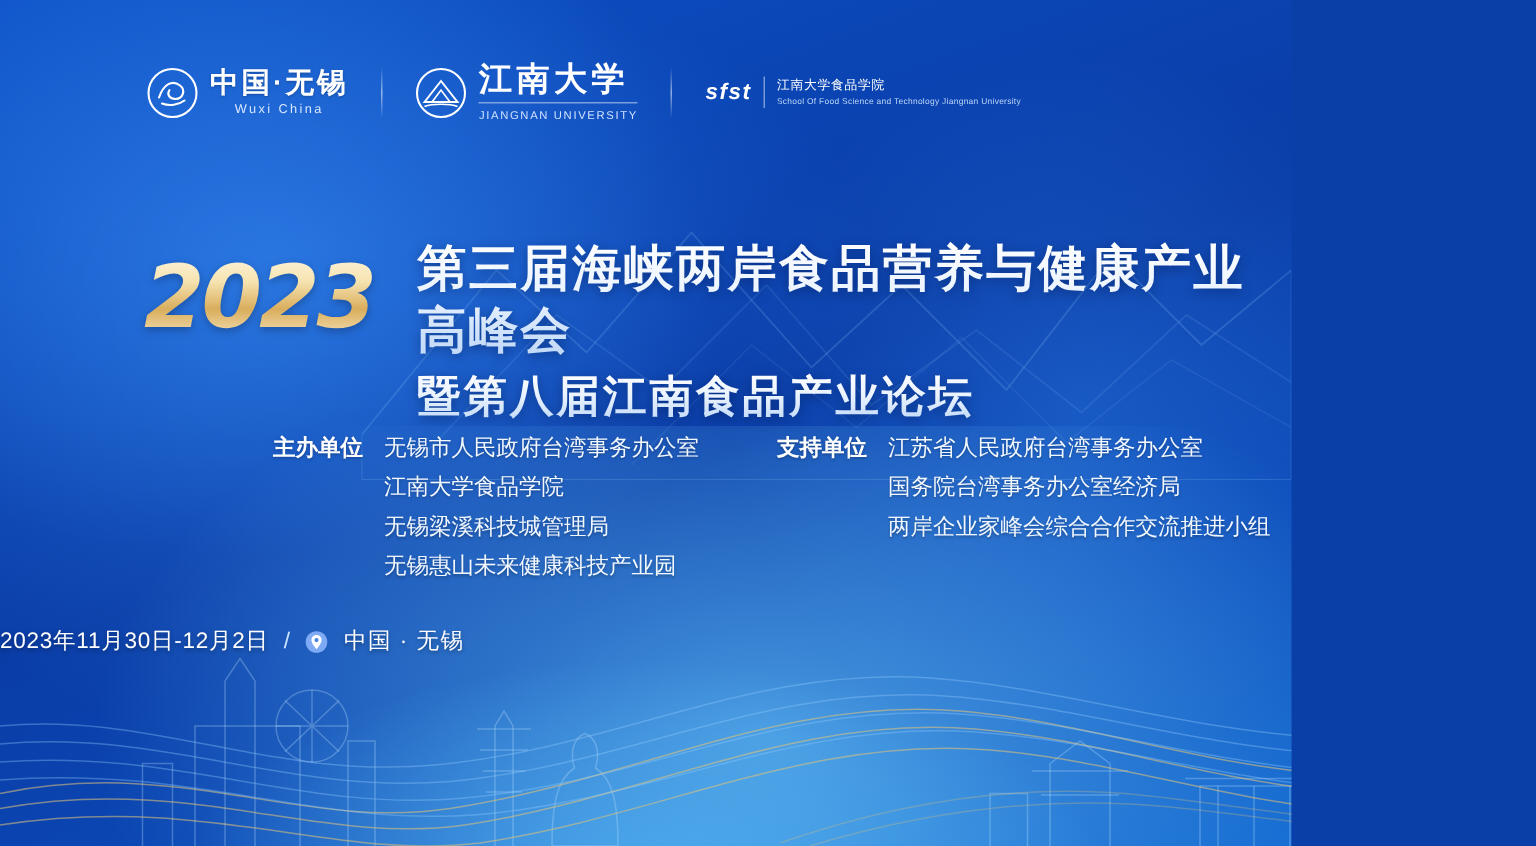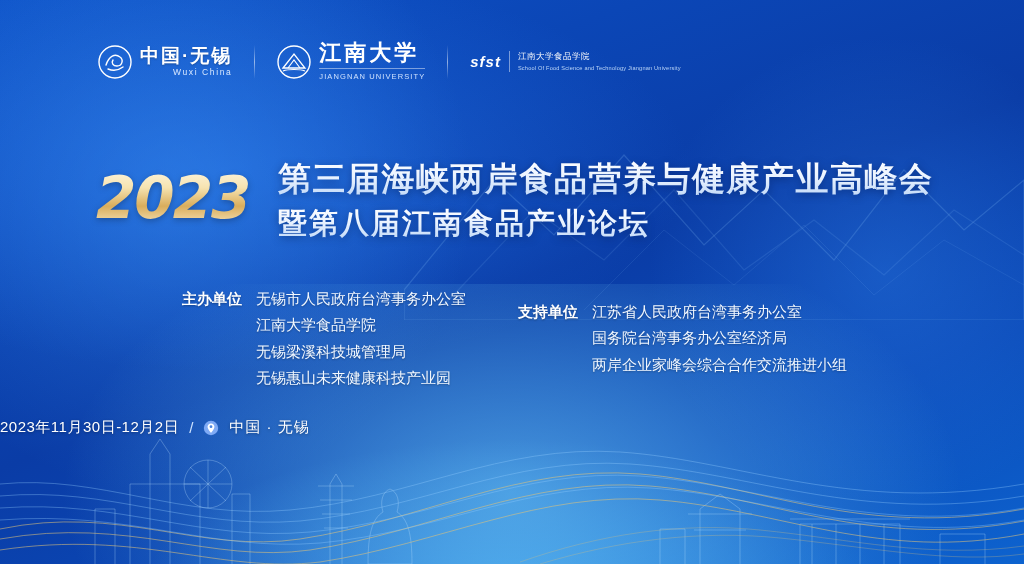--- a/index.html
+++ b/index.html
@@ -1,21 +1,21 @@
 <!DOCTYPE html>
 <html><head>
 <meta charset="utf-8">
 <style>
   * { margin:0; padding:0; box-sizing:border-box; }
   html,body { width:1024px; height:564px; overflow:hidden; background:#0a3fa8; }
   body { font-family:"Liberation Sans", sans-serif; }
 
   .stage {
     position:relative;
-    width:1024px; height:564px;
+    width:861px; height:564px;
     overflow:hidden;
     background:
       radial-gradient(ellipse 60% 45% at 50% 105%, rgba(90,200,255,0.55) 0%, rgba(30,120,230,0.0) 60%),
       radial-gradient(ellipse 70% 55% at 22% 30%, rgba(40,120,235,0.55) 0%, rgba(10,50,150,0) 65%),
       linear-gradient(160deg, #0e53c8 0%, #0b46b6 25%, #0a3ca6 50%, #0b4ab8 75%, #0d63cf 100%);
   }
 
   
   .glow-left {
     position:absolute; left:-180px; top:-120px; width:700px; height:620px;
@@ -55,21 +55,21 @@
     width:1px; height:34px;
     background:linear-gradient(to bottom, rgba(255,255,255,0), rgba(255,255,255,.55), rgba(255,255,255,0));
   }
   .emblem { width:34px; height:34px; }
   .emblem svg { display:block; }
   .logo-text-cn {
     color:#ffffff; font-size:19px; font-weight:bold; letter-spacing:2px;
     line-height:1.05; text-shadow:0 1px 2px rgba(0,0,0,.25);
   }
   .logo-text-en {
-    color:#d8e8ff; font-size:8.5px; letter-spacing:1.6px; text-align:right; margin-top:1px;
+    color:#d8e8ff; font-size:8.5px; letter-spacing:1.6px; text-align:center; margin-top:1px;
   }
   .logo-col { display:flex; flex-direction:column; justify-content:center; }
 
   .jnu-cn { color:#fff; font-size:22px; font-weight:bold; letter-spacing:3px; line-height:1; }
   .jnu-en { color:#cfe2ff; font-size:7.5px; letter-spacing:1.1px; margin-top:4px; border-top:1px solid rgba(255,255,255,.45); padding-top:3px;}
 
   .sfst-mark {
     color:#fff; font-style:italic; font-weight:bold; font-size:15px; letter-spacing:1px;
     line-height:1;
   }
@@ -102,21 +102,21 @@
   .title-line2 {
     margin-top:6px;
     font-size:29px; font-weight:bold; letter-spacing:2px; line-height:1.25;
     background:linear-gradient(180deg,#ffffff 0%,#eaf3ff 45%,#bcd6f7 100%);
     -webkit-background-clip:text; background-clip:text; color:transparent;
     -webkit-text-fill-color:transparent;
     filter:drop-shadow(0 2px 4px rgba(0,20,70,.45));
   }
 
   
-  .orgs { position:absolute; left:182px; top:286px; display:flex; gap:52px;align-items:center; }
+  .orgs { position:absolute; left:182px; top:286px; display:flex; gap:52px; }
   .org-group { display:flex; gap:14px; }
   .org-label {
     color:#ffffff; font-size:15px; font-weight:bold; white-space:nowrap; line-height:1.75;
     text-shadow:0 1px 2px rgba(0,0,0,.3);
   }
   .org-list { display:flex; flex-direction:column; }
   .org-item {
     color:#f2f8ff; font-size:15px; line-height:1.75; white-space:nowrap;
     text-shadow:0 1px 2px rgba(0,0,0,.28);
   }

